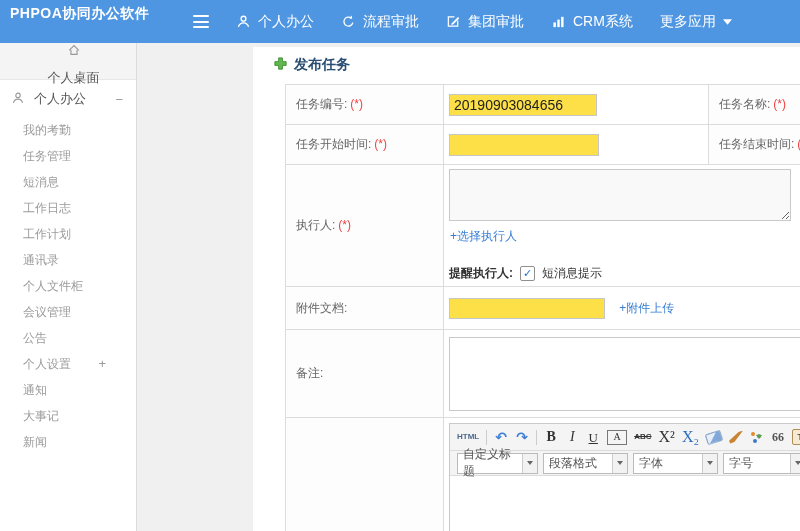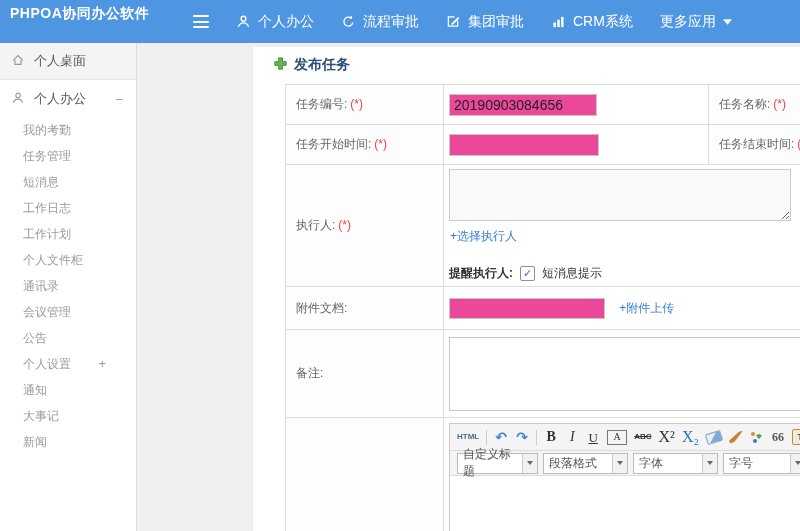--- a/index.html
+++ b/index.html
@@ -15,21 +15,21 @@
   .hamburger span{display:block;height:2px;background:#fff;border-radius:1px;}
   .topnav{position:absolute;left:236px;top:0;height:43px;display:flex;align-items:center;gap:27px;}
   .nav-item{display:flex;align-items:center;gap:7px;font-size:14px;cursor:pointer;white-space:nowrap;}
   .nav-item svg{display:block;}
 
   
   .sidebar{position:absolute;top:43px;left:0;width:136px;bottom:0;background:#fff;
            border-right:1px solid #dcdcdc;}
   .side-top{height:36px;display:flex;align-items:center;padding-left:11px;gap:9px;
             font-size:13px;color:#555;position:relative;cursor:pointer;}
-  .side-top.active{background:#f4f4f4;border-bottom:1px solid #e7e7e7;}
+  .side-top.active{background:#f4f4f4;border-bottom:1px solid #e7e7e7;flex-direction:column;}
   .side-top.group{height:24px;margin-top:7px;}
   .side-toggle{position:absolute;right:13px;color:#999;font-size:13px;cursor:pointer;}
   .side-list{margin:6px 0 0;padding:0 0 0 23px;list-style:none;}
   .side-list li{height:26px;line-height:26px;font-size:12px;color:#9b9b9b;position:relative;
                 cursor:pointer;white-space:nowrap;}
   .side-list li .sub-toggle{position:absolute;right:30px;top:0;color:#999;font-size:13px;}
 
   
   .content{position:absolute;left:137px;top:43px;right:0;bottom:0;background:#f0f0f0;}
   .panel{position:absolute;left:116px;top:4px;width:700px;height:700px;background:#fff;}
@@ -44,21 +44,21 @@
   td.ctl{padding:4px 0 4px 5px;}
   .req{color:#e44;margin-left:3px;}
   tr.r1 td,tr.r2 td{height:31px;}
   tr.r3 td{height:93px;}
   tr.r4 td{height:34px;}
   tr.r5 td{height:79px;}
   tr.r6 td{height:316px;}
   tr.r3 td.lbl,tr.r5 td.lbl,tr.r6 td.lbl{vertical-align:middle;}
 
   .inp{height:20px;border:1px solid #c6c6c6;font-size:14px;padding:0 4px;color:#222;
-       background:#ec4899;font-family:inherit;}
+       background:#fde047;font-family:inherit;}
   .inp-taskno{width:138px;}
   .inp-start{width:140px;}
   .exec-area{width:336px;height:46px;background:#f9f9f9;border:1px solid #c9c9c9;
              resize:both;font:inherit;display:block;}
   .remark-area{width:520px;height:68px;background:#fff;border:1px solid #c9c9c9;
                resize:both;font:inherit;display:block;}
   .blink{color:#3a7fd5;font-size:12px;text-decoration:none;cursor:pointer;}
   .exec-link{display:inline-block;margin:7px 0 15px 1px;}
   .remind{margin-top:5px;font-size:12px;color:#333;display:flex;align-items:center;gap:7px;}
   .remind b{font-size:12px;color:#333;}
@@ -190,22 +190,22 @@
       </span>
       <span>个人办公</span>
       <span class="side-toggle">−</span>
     </div>
     <ul class="side-list">
         <li><span>我的考勤</span></li>
         <li><span>任务管理</span></li>
         <li><span>短消息</span></li>
         <li><span>工作日志</span></li>
         <li><span>工作计划</span></li>
+        <li><span>通讯录</span></li>
         <li><span>个人文件柜</span></li>
-        <li><span>通讯录</span></li>
         <li><span>会议管理</span></li>
         <li><span>公告</span></li>
         <li><span>个人设置</span><span class="sub-toggle">+</span></li>
         <li><span>通知</span></li>
         <li><span>大事记</span></li>
         <li><span>新闻</span></li>
       </ul>
   </aside>
 
   <main class="content">

